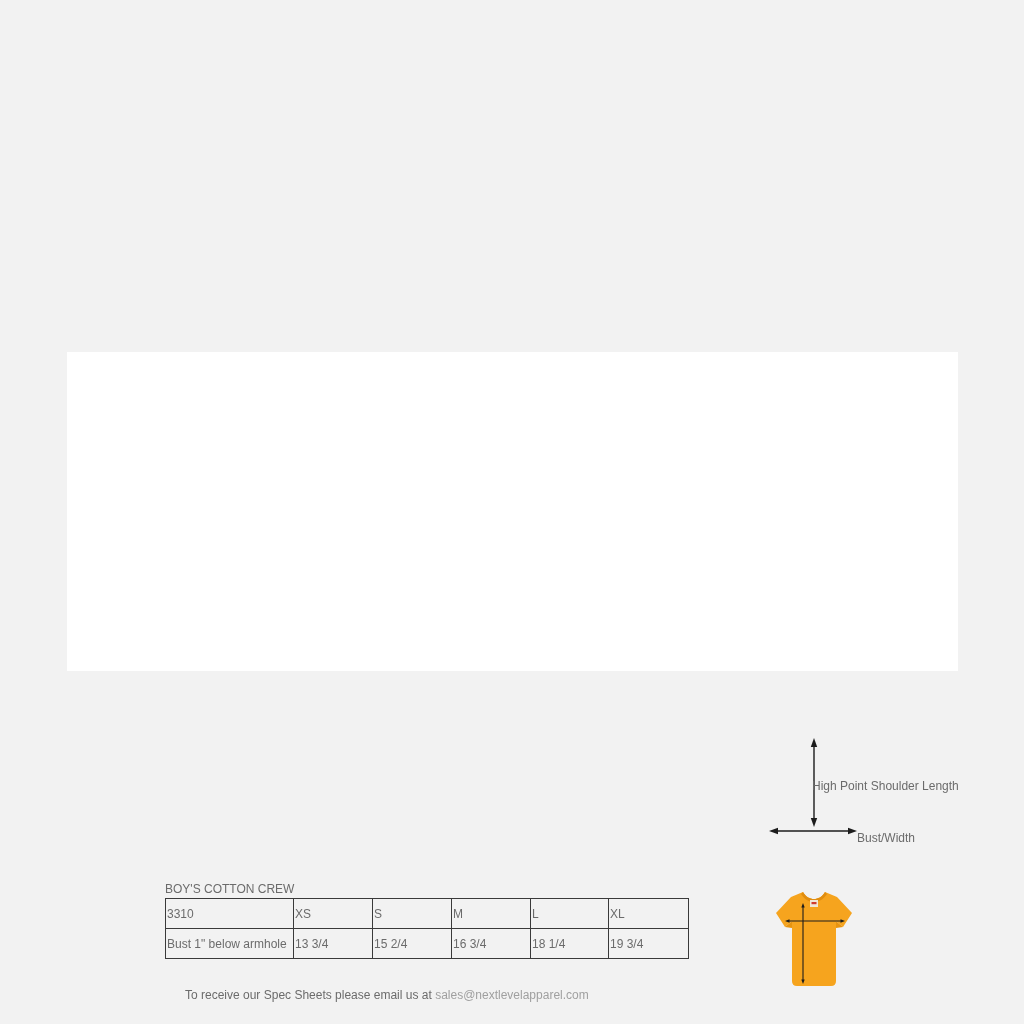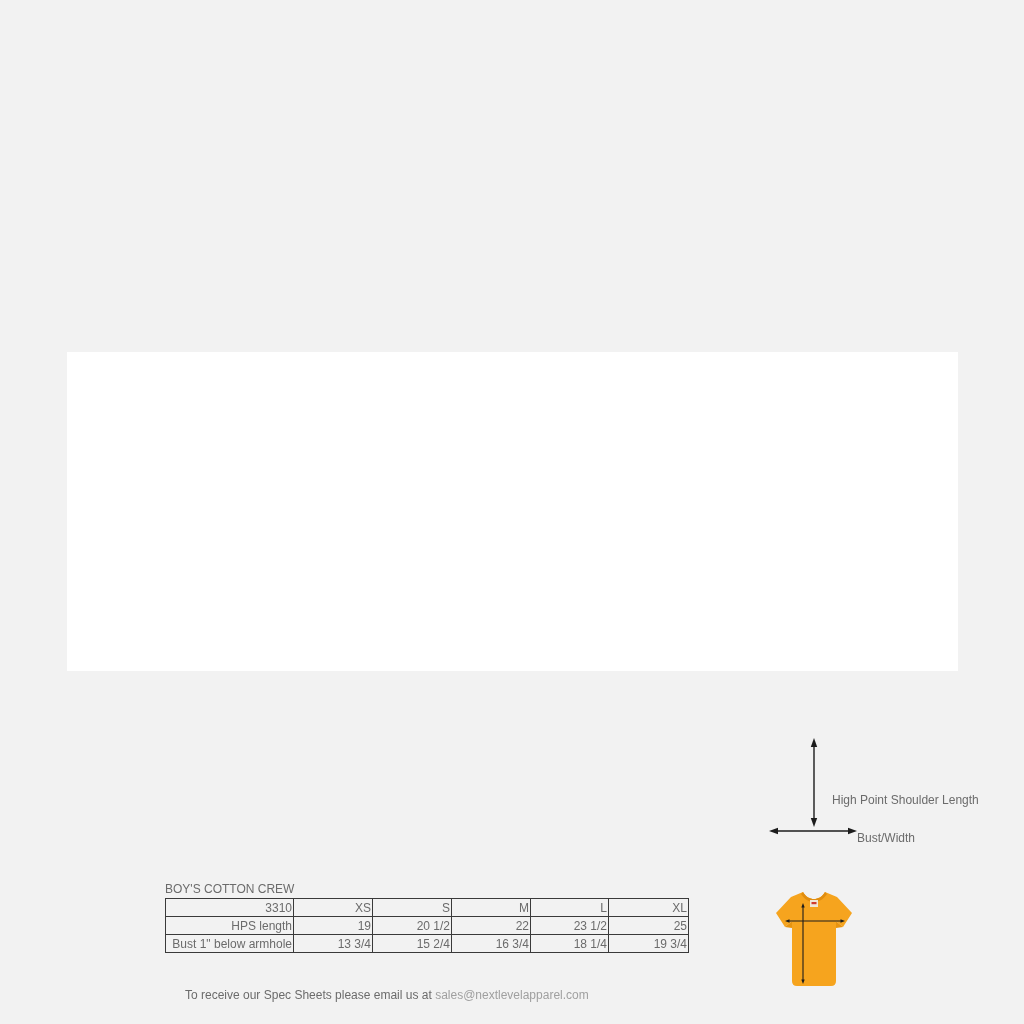--- a/index.html
+++ b/index.html
@@ -19,21 +19,21 @@
   .txt {
     position: absolute;
     margin: 0;
     font-size: 12px;
     color: #6b6b6b;
     white-space: nowrap;
     line-height: 15px;
   }
   .desc-hps   { left: 98px;  top: 427px; }
   .desc-bust  { left: 98px;  top: 479px; }
-  .lbl-hps    { left: 765px; top: 427px; margin-top: 14px; }
+  .lbl-hps    { left: 745px; top: 427px; }
   .lbl-bust   { left: 790px; top: 479px; text-align: right; }
   .product-title { left: 98px; top: 530px; font-weight: normal; }
   .contact    { left: 98px;  top: 636px; margin-left: 20px; }
   .contact a  { color: #a0a0a0; text-decoration: none; }
 
   .arrows-svg {
     position: absolute;
     left: 695px; top: 382px;
     width: 100px; height: 104px;
   }
@@ -47,23 +47,23 @@
     position: absolute;
     left: 98px; top: 546px;
     border-collapse: collapse;
     table-layout: fixed;
   }
   table.size-chart th, table.size-chart td {
     border: 1px solid #3a3a3a;
     font-weight: normal;
     font-size: 12px;
     color: #6b6b6b;
-    text-align: right;
+    text-align: left;
     height: 17px;
-    padding: 0 1px;
+    padding: 6px 1px;
     line-height: 16px;
     white-space: nowrap;
     overflow: hidden;
   }
 </style>
 </head>
 <body>
 
 <div class="panel">
 
@@ -98,28 +98,20 @@
     <tbody>
       <tr>
         <th>3310</th>
         <th>XS</th>
         <th>S</th>
         <th>M</th>
         <th>L</th>
         <th>XL</th>
       </tr>
       <tr>
-        <td>HPS length</td>
-        <td>19</td>
-        <td>20 1/2</td>
-        <td>22</td>
-        <td>23 1/2</td>
-        <td>25</td>
-      </tr>
-      <tr>
         <td>Bust 1" below armhole</td>
         <td>13 3/4</td>
         <td>15 2/4</td>
         <td>16 3/4</td>
         <td>18 1/4</td>
         <td>19 3/4</td>
       </tr>
     </tbody>
   </table>
 

